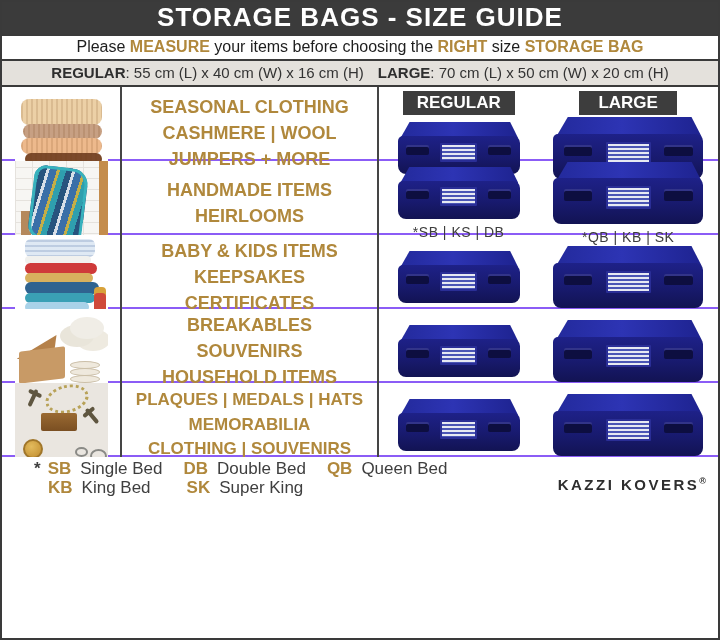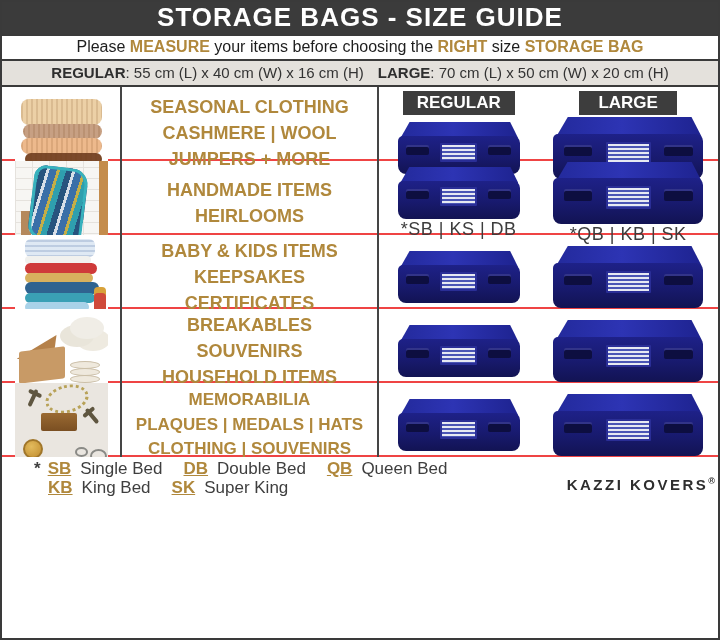--- a/index.html
+++ b/index.html
@@ -13,36 +13,36 @@
          background:#fff; text-align:center; font-size:16px; line-height:22px; color:#1e1e1e; }
   .dims { height:26px; background:#e4e1dc; border-bottom:2px solid #3a3a3a;
           text-align:center; font-size:15px; line-height:23px; color:#333; }
   .b { font-weight:bold; }
   .gold { color:#b0883c; }
   .dkb { color:#2e2e2e; font-weight:bold; }
   .gap { display:inline-block; width:14px; }
 
   
   .t-row { display:grid; grid-template-columns:120px 257px 1fr; height:74px;
-           border-bottom:2px solid #ef4444; background:#fff; }
+           border-bottom:2px solid #8b5cf6; background:#fff; }
   .c-img { border-right:2px solid #454545; display:flex; align-items:center; justify-content:center; }
   .c-text { border-right:2px solid #454545; display:flex; flex-direction:column;
             align-items:center; justify-content:center; color:#b0883c; font-weight:bold;
             font-size:18px; line-height:1.45; text-align:center; }
   .c-text.tight { font-size:17px; }
   .c-bags { display:flex; align-items:center; }
   .c-bags.col { flex-direction:column; align-items:stretch; }
   .badges-row { display:flex; height:28px; margin-top:2px; }
   .bags-row { flex:1; display:flex; align-items:center; }
   .slot { display:flex; flex-direction:column; align-items:center; justify-content:center; }
   .s-reg { flex:0 0 47%; }
   .s-lg  { flex:0 0 53%; }
   .badge { background:#3d3d3d; color:#fff; font-weight:bold; font-size:17px;
            line-height:24px; padding:0 14px; min-width:98px; text-align:center; }
-  .bag-caption { font-size:18px; color:#3d3d3d; letter-spacing:0.5px; }
+  .bag-caption { font-size:14px; color:#3d3d3d; margin-top:5px; letter-spacing:0.5px; }
 
   
   .bag { position:relative; }
   .bag.reg { width:122px; height:52px; }
   .bag.lg  { width:150px; height:62px; }
   .bag i { display:block; position:absolute; }
   .btop { left:2%; right:1%; top:0; height:32%;
           clip-path:polygon(8% 0, 93% 0, 100% 100%, 0 100%);
           background:linear-gradient(90deg,#232a9c,#2d34b4 45%,#1e2390); }
   .bfront { left:0; right:0; top:27%; bottom:0; border-radius:5px 7px 8px 8px;
@@ -112,25 +112,25 @@
   .p5 .k2 { right:14px; top:24px; transform:rotate(-40deg); }
   .p5 .specs { right:20px; bottom:10px; width:13px; height:10px; border:2px solid #8a8a86;
                border-radius:50%; }
   .p5 .specs:before { content:""; position:absolute; left:13px; top:0; width:13px; height:10px;
                       border:2px solid #8a8a86; border-radius:50%; }
 
   
   .footer { position:relative; height:41px; background:#fff; padding-top:2px; }
   .leg-line { display:flex; align-items:baseline; font-size:17px; color:#3f3f3f; line-height:19px; }
   .l1 { padding-left:32px; }
-  .l2 { padding-left:46px; }
+  .l2 { padding-left:46px;gap:15px; }
   .ast { font-weight:bold; color:#3f3f3f; margin-right:7px; }
   .leg-item { margin-right:21px; white-space:nowrap; }
-  .abbr { font-weight:bold; color:#b0883c; margin-right:9px;text-decoration:underline; }
-  .brand { position:absolute; right:3px; bottom:5px; font-size:15px; font-weight:bold;
+  .abbr { font-weight:bold; color:#b0883c; margin-right:9px; }
+  .brand { position:absolute; right:12px; bottom:5px; font-size:15px; font-weight:bold;
            letter-spacing:2.5px; color:#2e2e2e; }
   .brand sup { font-size:9px; letter-spacing:0; }
 </style>
 </head>
 <body>
 
 <div class="page">
 
   <div class="hdr">STORAGE BAGS - SIZE GUIDE</div>
 
@@ -310,22 +310,22 @@
         <div class="photo p5">
           <i class="chain"></i>
           <i class="wbox"></i>
           <i class="watch"></i>
           <i class="key k1"></i>
           <i class="key k2"></i>
           <i class="specs"></i>
         </div>
       </div>
       <div class="c-text tight">
+        <div>PLAQUES | MEDALS | HATS</div>
         <div>MEMORABILIA</div>
-        <div>PLAQUES | MEDALS | HATS</div>
         <div>CLOTHING | SOUVENIRS</div>
       </div>
       <div class="c-bags">
         <div class="slot s-reg">
           <div class="bag reg">
             <i class="btop"></i>
             <i class="bfront"></i>
             <i class="bhandle hl"></i>
             <i class="blabel"></i>
             <i class="bhandle hr"></i>

